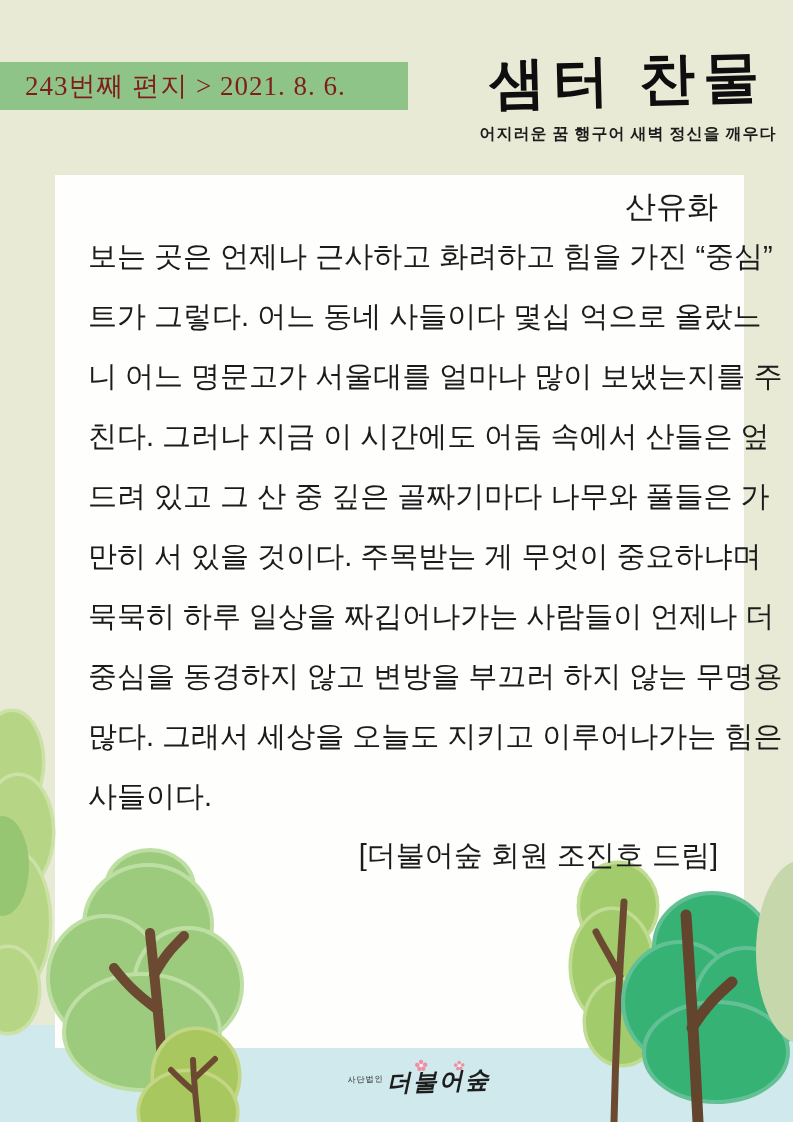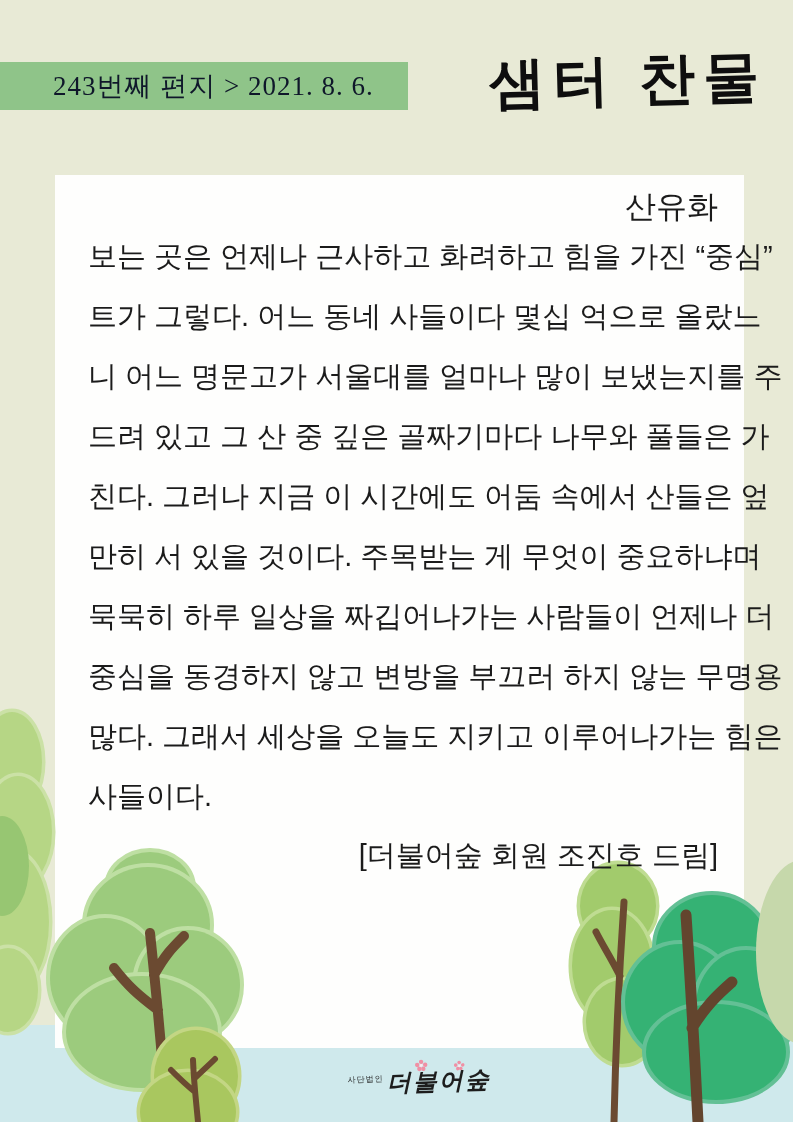--- a/index.html
+++ b/index.html
@@ -18,23 +18,23 @@
     background:#fefefd;z-index:1;
   }
   .trees{position:absolute;left:0;top:0;width:793px;height:1122px;z-index:2;pointer-events:none;}
   
   .issue-banner{
     position:absolute;left:0;top:62px;width:408px;height:48px;
     background:#8fc489;z-index:3;
     display:flex;align-items:center;
   }
   .issue-banner .issue-label{
-    padding-left:53px;
+    padding-left:25px;
     font-family:"Liberation Serif", serif;
-    font-size:27px;color:#0f172a;letter-spacing:1px;white-space:nowrap;
+    font-size:27px;color:#7f1d1d;letter-spacing:1px;white-space:nowrap;
   }
   .brand{
     position:absolute;left:468px;top:44px;width:320px;height:110px;z-index:3;
     text-align:center;
   }
   .brand-title{
     font-family:"Liberation Serif", serif;
     font-weight:bold;font-size:56px;line-height:72px;color:#0e0e0e;
     letter-spacing:8px;white-space:nowrap;
     transform:rotate(-1.5deg);
@@ -123,30 +123,31 @@
 
   <ellipse cx="802" cy="952" rx="46" ry="92" fill="#c6d8ab"></ellipse>
 </svg>
 
 <div class="issue-banner">
   <span class="issue-label">243번째 편지 &gt; 2021. 8. 6.</span>
 </div>
 
 <div class="brand">
   <div class="brand-title">샘터 찬물</div>
+  <div class="brand-tagline">어지러운 꿈 행구어 새벽 정신을 깨우다</div>
 </div>
 
 <div class="letter-text">
   <h1 class="letter-title">산유화</h1>
   <div class="letter-body">
     <div class="letter-line">보는 곳은 언제나 근사하고 화려하고 힘을 가진 “중심”</div>
     <div class="letter-line">트가 그렇다. 어느 동네 사들이다 몇십 억으로 올랐느</div>
     <div class="letter-line">니 어느 명문고가 서울대를 얼마나 많이 보냈는지를 주</div>
+    <div class="letter-line">친다. 그러나 지금 이 시간에도 어둠 속에서 산들은 엎</div>
     <div class="letter-line">드려 있고 그 산 중 깊은 골짜기마다 나무와 풀들은 가</div>
-    <div class="letter-line">친다. 그러나 지금 이 시간에도 어둠 속에서 산들은 엎</div>
     <div class="letter-line">만히 서 있을 것이다. 주목받는 게 무엇이 중요하냐며</div>
     <div class="letter-line">묵묵히 하루 일상을 짜깁어나가는 사람들이 언제나 더</div>
     <div class="letter-line">중심을 동경하지 않고 변방을 부끄러 하지 않는 무명용</div>
     <div class="letter-line">많다. 그래서 세상을 오늘도 지키고 이루어나가는 힘은</div>
     <div class="letter-line">사들이다.</div>
   </div>
   <div class="letter-signature">[더불어숲 회원 조진호 드림]</div>
 </div>
 
 <div class="org-logo">

